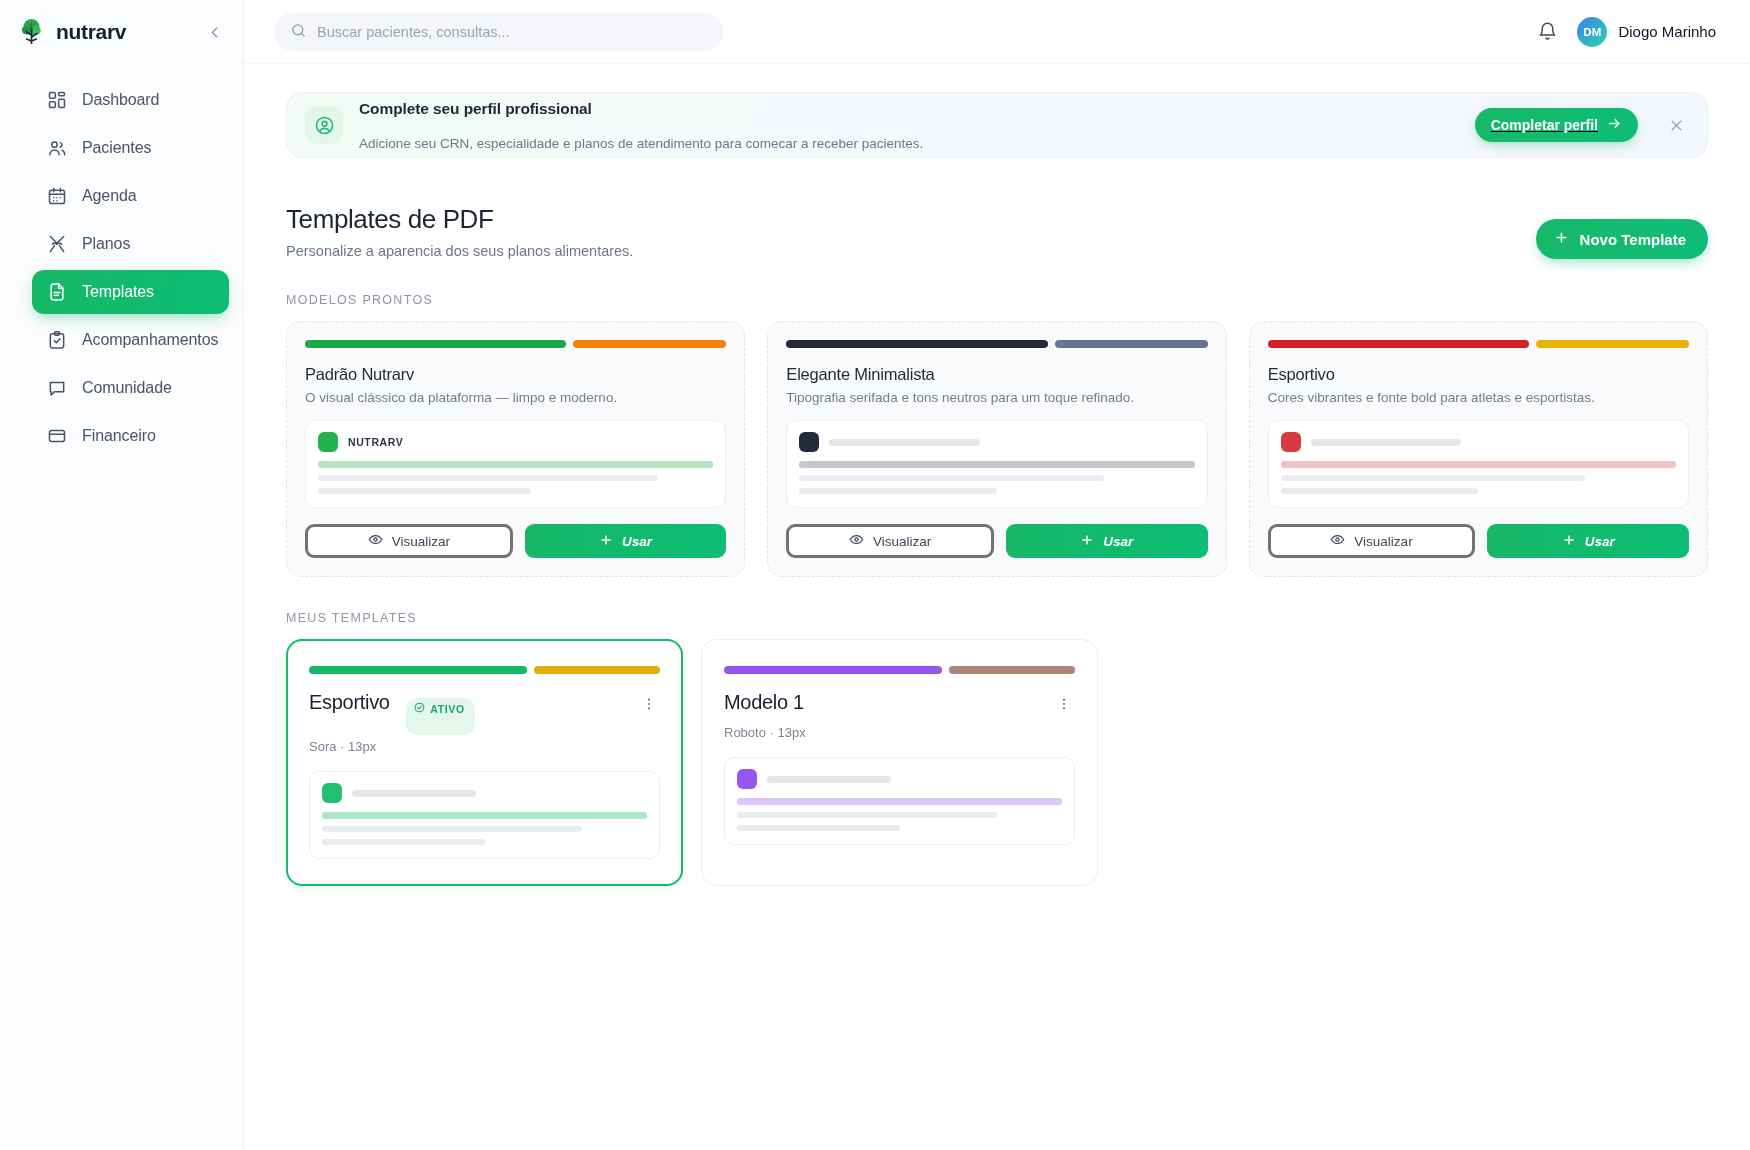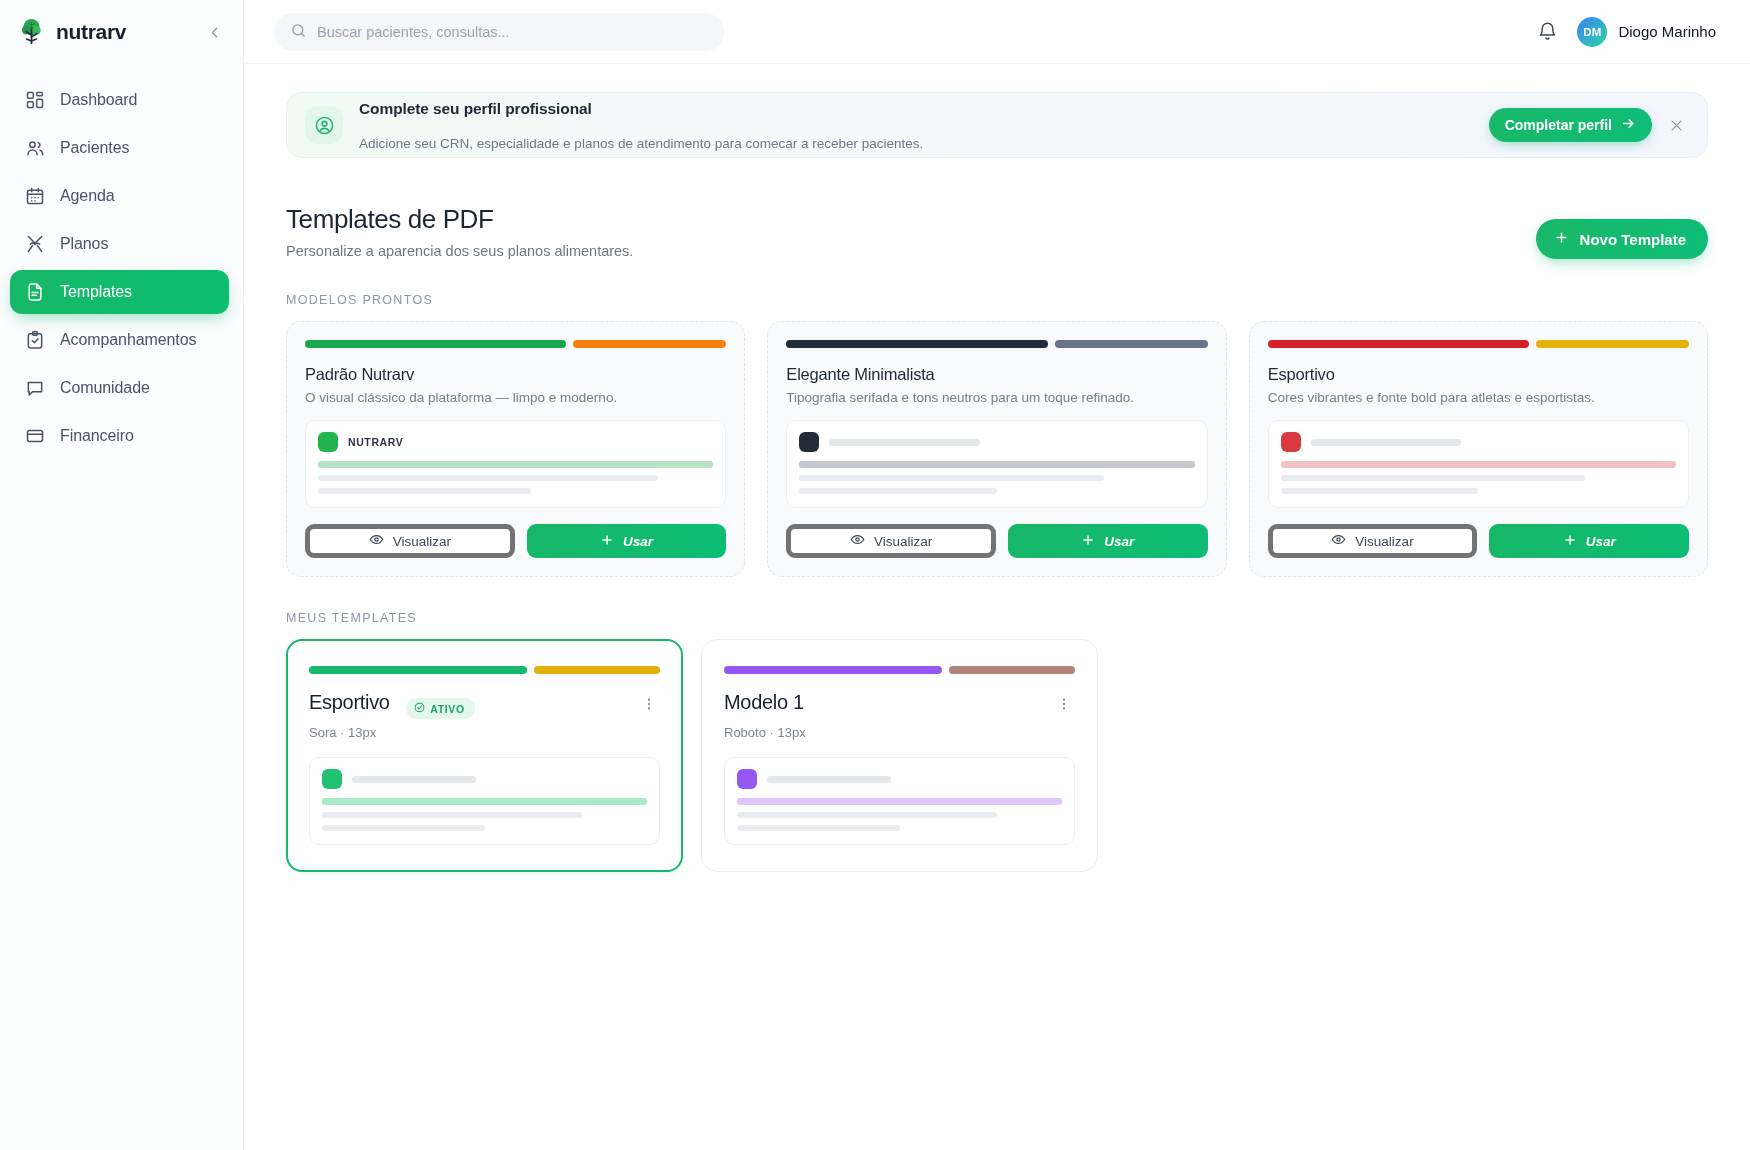--- a/index.html
+++ b/index.html
@@ -25,21 +25,21 @@
   }
   .brand-logo { width: 28px; height: 28px; flex: 0 0 28px; }
   .brand-name {
     font-size: 21px; font-weight: 700; color: #16202e; letter-spacing: -0.3px;
     flex: 1;
   }
   .collapse-btn {
     width: 26px; height: 26px; display: flex; align-items: center; justify-content: center;
     color: #8b95a5; cursor: pointer;
   }
-  .nav { padding: 14px 14px 0 10px; display: flex; flex-direction: column; gap: 4px; }
+  .nav { padding: 14px 14px 0 32px; display: flex; flex-direction: column; gap: 4px; }
   .nav-item {
     display: flex; align-items: center; gap: 15px;
     height: 44px; padding: 0 14px; border-radius: 12px;
     color: #49536a; font-size: 16px; cursor: pointer;
     letter-spacing: -0.1px;
   }
   .nav-item .ico { width: 21px; height: 21px; flex: 0 0 21px; display:flex; align-items:center; justify-content:center; }
   .nav-item.active {
     background: linear-gradient(100deg, #16b866 0%, #0bbd72 100%);
     color: #ffffff;
@@ -85,21 +85,21 @@
     padding: 0 20px 0 18px; margin: 0 8px;
   }
   .banner-icon {
     width: 38px; height: 38px; border-radius: 13px; background: #e2f6ea;
     display: flex; align-items: center; justify-content: center; color: #22b573;
     flex: 0 0 38px; margin-right: 16px;
   }
   .banner-texts { display: flex; flex-direction: column; gap: 18px; }
   .banner-title { font-size: 15.5px; font-weight: 600; color: #1d2839; letter-spacing: -0.1px; }
   .banner-sub { font-size: 13.5px; color: #6d7888; }
-  .banner-actions { margin-left: auto; display: flex; align-items: center; gap: 13px; }
+  .banner-actions { margin-left: auto; display: flex; align-items: center; gap: 27px; text-decoration: underline; }
   .btn-green {
     background: linear-gradient(100deg, #18b868 0%, #0fbd77 100%);
     color: #fff; border: none; border-radius: 19px; height: 34px;
     padding: 0 16px; font-size: 14px; font-weight: 600; font-family: inherit;
     display: flex; align-items: center; gap: 9px; cursor: pointer;
     box-shadow: 0 4px 12px -3px rgba(16,185,120,0.5);
   }
   .banner-close { width: 22px; height: 22px; color: #8e98a7; cursor: pointer; display:flex;align-items:center;justify-content:center;}
 
   
@@ -139,21 +139,21 @@
   }
   .pv-head { display: flex; align-items: center; gap: 10px; margin-bottom: 9px; }
   .pv-logo { width: 20px; height: 20px; border-radius: 6px; flex: 0 0 20px; }
   .pv-brand { font-size: 10.5px; font-weight: 700; letter-spacing: 0.6px; color: #2c3545; }
   .pv-ghost { height: 7px; border-radius: 4px; background: #e4e7ea; }
   .pv-line { height: 6px; border-radius: 3px; background: #e9ebee; margin-top: 7px; }
   .pv-line.accentline { height: 7px; }
 
   .card-btns { display: flex; gap: 12px; margin-top: 16px; }
   .btn-outline {
-    flex: 1; height: 34px; background: #fff; border: 5px solid #737373;
+    flex: 1; height: 34px; background: #fff; border: 3px solid #737373;
     border-radius: 9px; font-size: 13.5px; color: #3c4757; font-family: inherit;
     display: flex; align-items: center; justify-content: center; gap: 9px; cursor: pointer;
   }
   .btn-use {
     flex: 1; height: 34px; border: none; border-radius: 9px; cursor: pointer;
     background: linear-gradient(100deg, #17b767 0%, #0dbd75 100%);
     color: #fff; font-size: 13.5px; font-weight: 600; font-family: inherit;
     display: flex; align-items: center; justify-content: center; gap: 9px; font-style: italic;
   }
 
@@ -165,21 +165,21 @@
   }
   .mine-card.selected {
     border: 2px solid #17b96c; padding: 25px 21px 25px 21px;
     box-shadow: 0 2px 10px -4px rgba(23,185,108,0.25);
   }
   .mine-head { display: flex; align-items: flex-start; margin-top: 16px; }
   .mine-name { font-size: 20px; color: #18212f; font-weight: 500; letter-spacing: -0.3px; }
   .badge {
     display: inline-flex; align-items: center; gap: 5px;
     background: #e4f7ed; color: #1da363; font-size: 10.5px; font-weight: 700;
-    letter-spacing: 0.7px; border-radius: 11px; padding: 4px 10px 4px 8px;
+    letter-spacing: 0.7px; border-radius: 11px; padding: 4px 10px 20px 8px;
     margin-left: 12px; position: relative; top: 4px;
   }
   .kebab { margin-left: auto; width: 22px; height: 26px; display:flex; align-items:center; justify-content:center; color:#6f7887; cursor:pointer; }
   .mine-meta { font-size: 13px; color: #7b8593; margin-top: 8px; }
   .mine-preview { margin-top: 17px; }
 </style>
 </head>
 <body>
 
 <div class="app">

